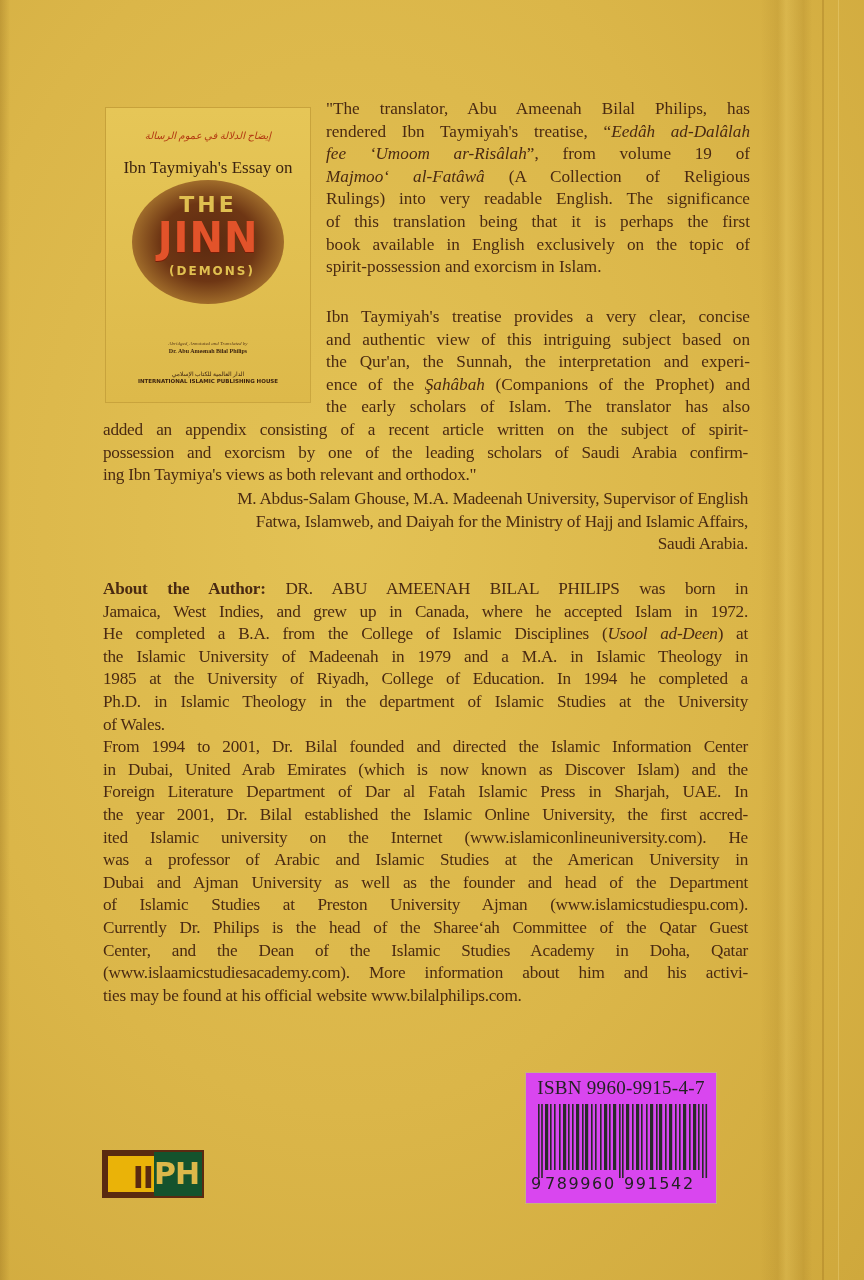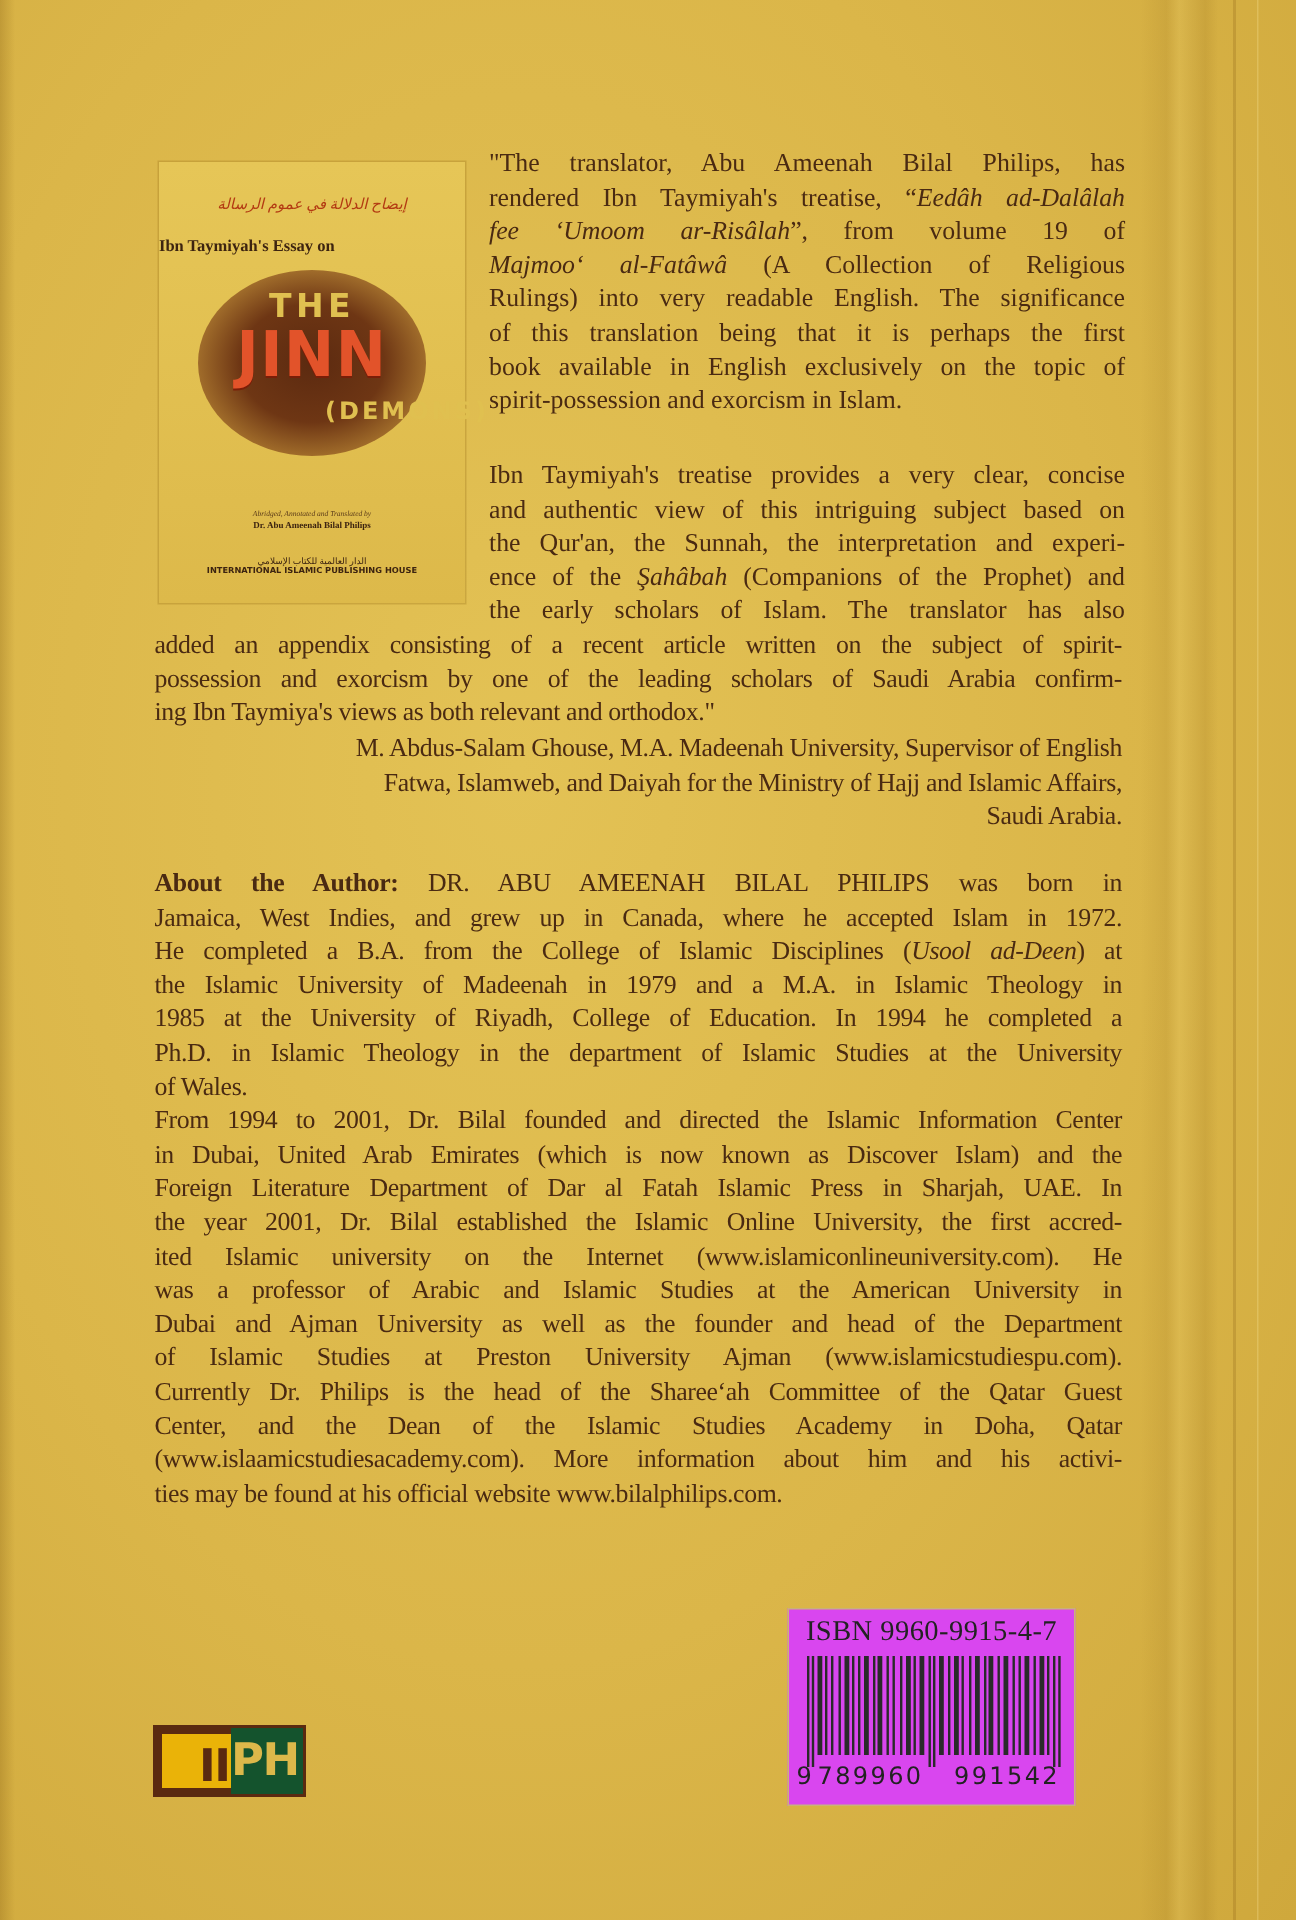--- a/index.html
+++ b/index.html
@@ -20,28 +20,28 @@
   .spine-line.b { left:838px; width:1px; background:rgba(255,240,170,0.25); }
   .left-edge { position:absolute; left:0; top:0; width:10px; height:1280px; background:linear-gradient(90deg, rgba(120,80,10,0.25), rgba(0,0,0,0)); }
 
   
   .thumb {
     position:absolute; left:106px; top:108px; width:204px; height:294px;
     background:linear-gradient(180deg,#e6c657 0%,#ddb94a 100%);
     box-shadow:0 0 0 1px rgba(160,120,30,0.35);
   }
   .thumb .arabic { position:absolute; top:22px; left:0; width:100%; text-align:center; color:#b33a12; font-size:10px; font-style:italic; }
-  .thumb .essay { position:absolute; top:50px; left:0; width:100%; font-weight:bold; font-size:11px; color:#3d2410; }
+  .thumb .essay { position:absolute; top:50px; left:0; width:100%; text-align:center; font-weight:normal; font-size:17px; color:#3d2410; }
   .thumb .blob {
     position:absolute; left:26px; top:72px; width:152px; height:124px; border-radius:50%;
     background:radial-gradient(ellipse at 50% 50%, #5c2a10 0%, #6e3614 45%, rgba(130,70,25,0.7) 70%, rgba(180,130,50,0) 100%);
   }
   .thumb .the { position:absolute; top:84px; left:0; width:100%; text-align:center; font-family:"DejaVu Sans", sans-serif; font-weight:bold; font-size:22px; letter-spacing:3px; color:#e0c050; }
   .thumb .jinn { position:absolute; top:106px; left:0; width:100%; text-align:center; font-family:"DejaVu Sans", sans-serif; font-weight:bold; font-size:40px; letter-spacing:1px; color:#e2532a; transform:scaleY(1.05); text-shadow:0 1px 0 #7a1e08; }
-  .thumb .demons { position:absolute; top:156px; left:16px; width:100%; text-align:right; font-family:"DejaVu Sans", sans-serif; font-weight:bold; font-size:16px; letter-spacing:2px; color:#e0c050; }
+  .thumb .demons { position:absolute; top:156px; left:4px; width:100%; text-align:center; font-family:"DejaVu Sans", sans-serif; font-weight:bold; font-size:12px; letter-spacing:2px; color:#e0c050; }
   .thumb .abridged { position:absolute; top:233px; left:0; width:100%; text-align:center; font-size:5px; font-style:italic; color:#5a3a18; }
   .thumb .author { position:absolute; top:240px; left:0; width:100%; text-align:center; font-size:6px; font-weight:bold; color:#3d2410; }
   .thumb .pub-ar { position:absolute; top:262px; left:0; width:100%; text-align:center; font-size:6px; color:#3d2410; }
   .thumb .pub { position:absolute; top:270px; left:0; width:100%; text-align:center; font-family:"DejaVu Sans", sans-serif; font-size:5.5px; font-weight:bold; color:#3d2410; }
 
   
   .text { font-size:17.2px; line-height:22.6px; color:#4a2a12; }
   .p1 { position:absolute; left:326px; top:98px; width:424px; text-align:justify; }
   .p2 { position:absolute; left:326px; top:306px; width:424px; text-align:justify; }
   .p2b { position:absolute; left:103px; top:419px; width:645px; text-align:justify; letter-spacing:-0.25px; }
@@ -54,21 +54,21 @@
   
   .barcode-box {
     position:absolute; left:525px; top:1072px; width:190px; height:130px;
     background:#d946ef; border:1px solid #c9b27a;
   }
   .isbn { position:absolute; left:0; top:4px; width:100%; text-align:center; font-family:"Liberation Serif", serif; font-size:19px; color:#222; letter-spacing:0.3px; }
   .bars { position:absolute; left:12px; top:31px; width:170px; height:74px; }
   .digits { position:absolute; left:0; top:101px; width:100%; font-family:"DejaVu Sans", sans-serif; font-size:16px; color:#222; }
   .digits .d0 { position:absolute; left:5px; }
   .digits .d1 { position:absolute; left:19px; letter-spacing:1.6px; }
-  .digits .d2 { position:absolute; left:98px; letter-spacing:1.6px;margin-left:12px; }
+  .digits .d2 { position:absolute; left:98px; letter-spacing:1.6px; }
 
   
   .logo { position:absolute; left:102px; top:1150px; width:102px; height:48px; display:flex; border:2px solid #5a2a10; box-sizing:border-box; }
   .logo .lpart { width:50px; height:100%; background:#eab308; color:#5a2a10; font-family:"DejaVu Sans", sans-serif; font-weight:bold; font-size:30px; line-height:44px; text-align:right; letter-spacing:-1px; box-sizing:border-box; padding-right:1px; border:4px solid #5a2a10; border-right:none; }
   .logo .rpart { flex:1; height:100%; background:#14532d; color:#dcb84a; font-family:"DejaVu Sans", sans-serif; font-weight:bold; font-size:30px; line-height:44px; text-align:left; letter-spacing:-1px; }
 </style>
 </head>
 <body>
 
 <div class="cover"></div>

